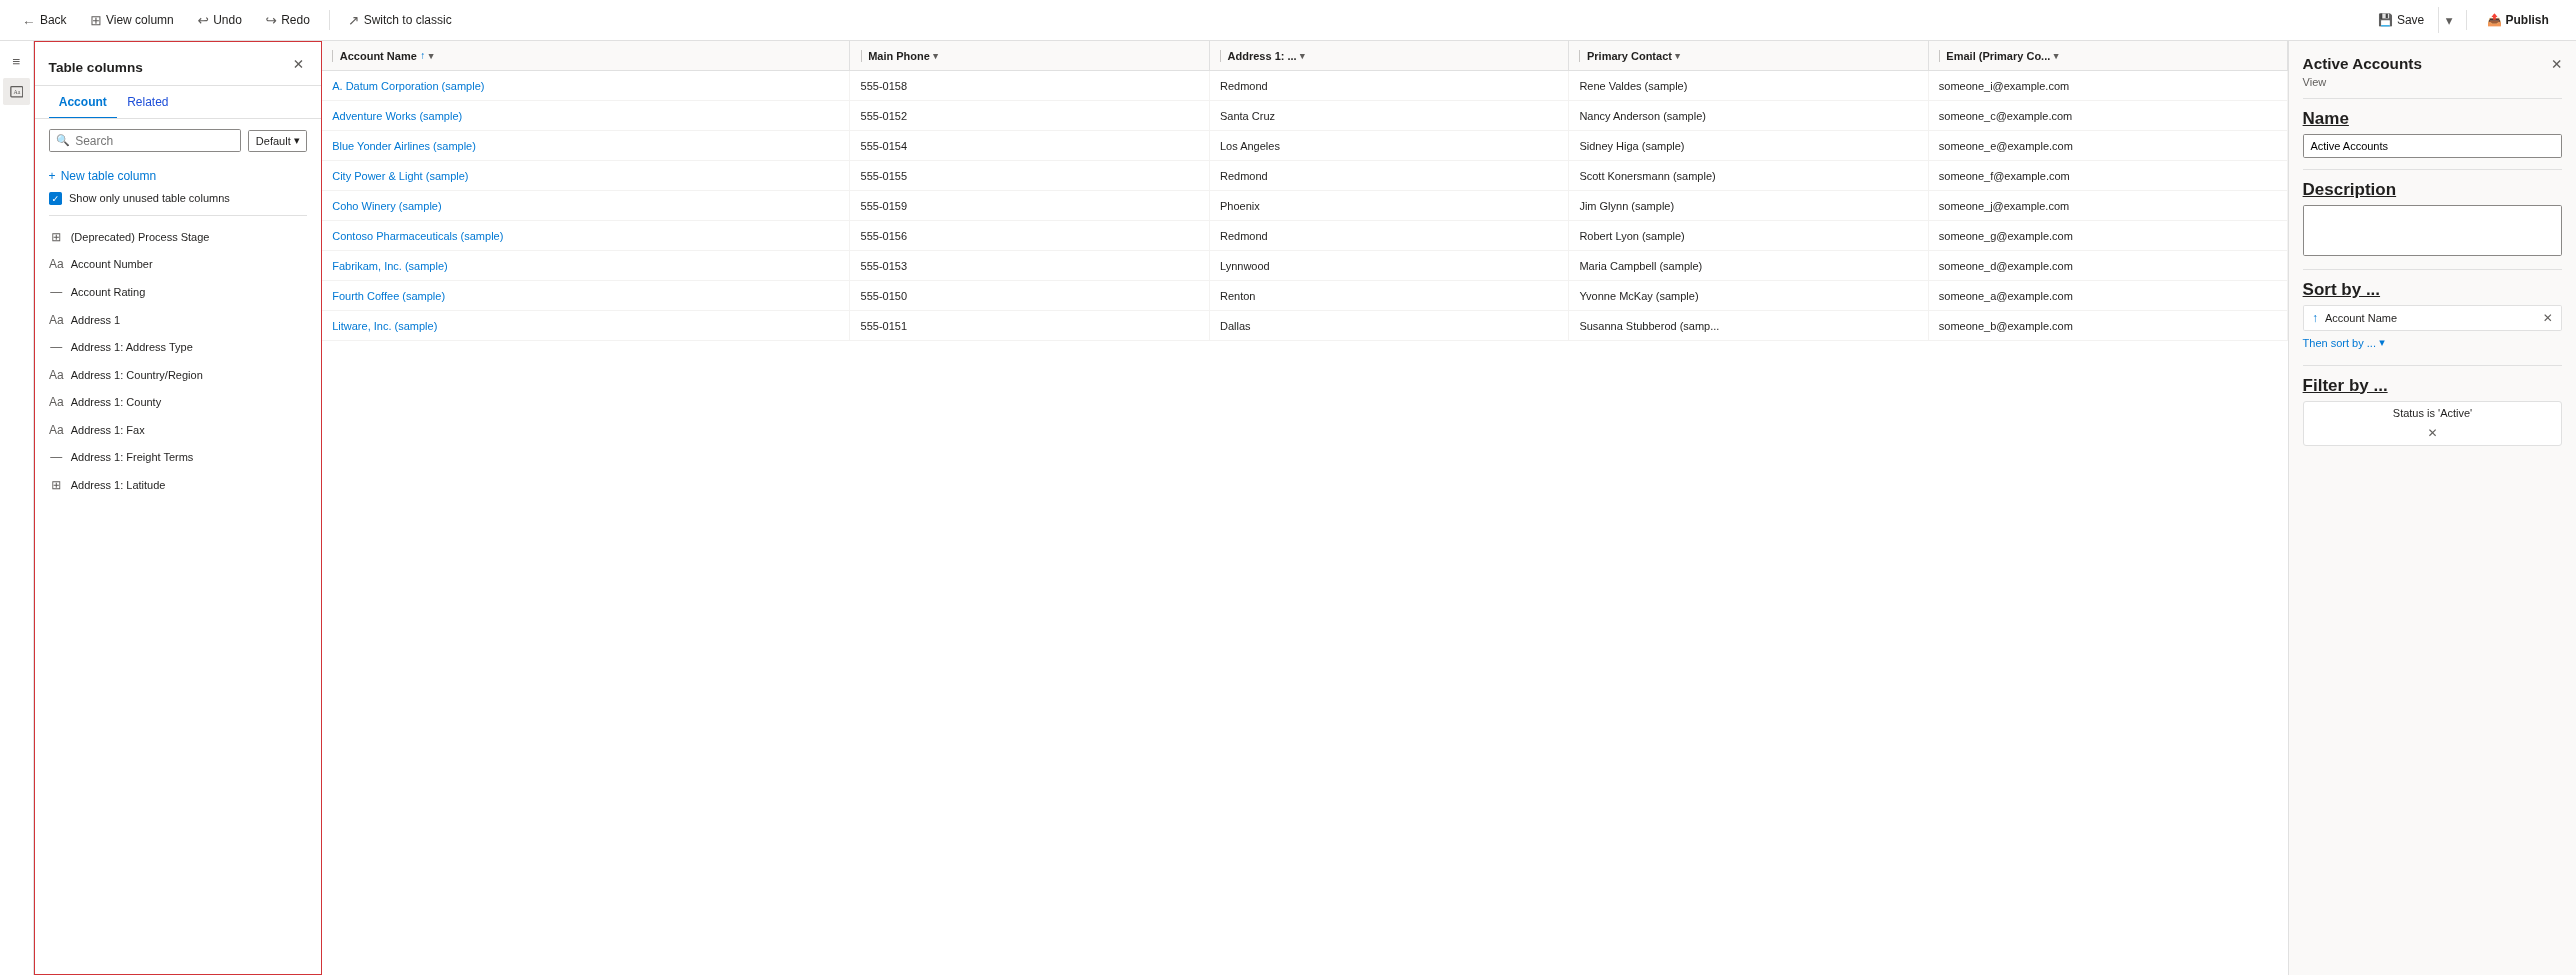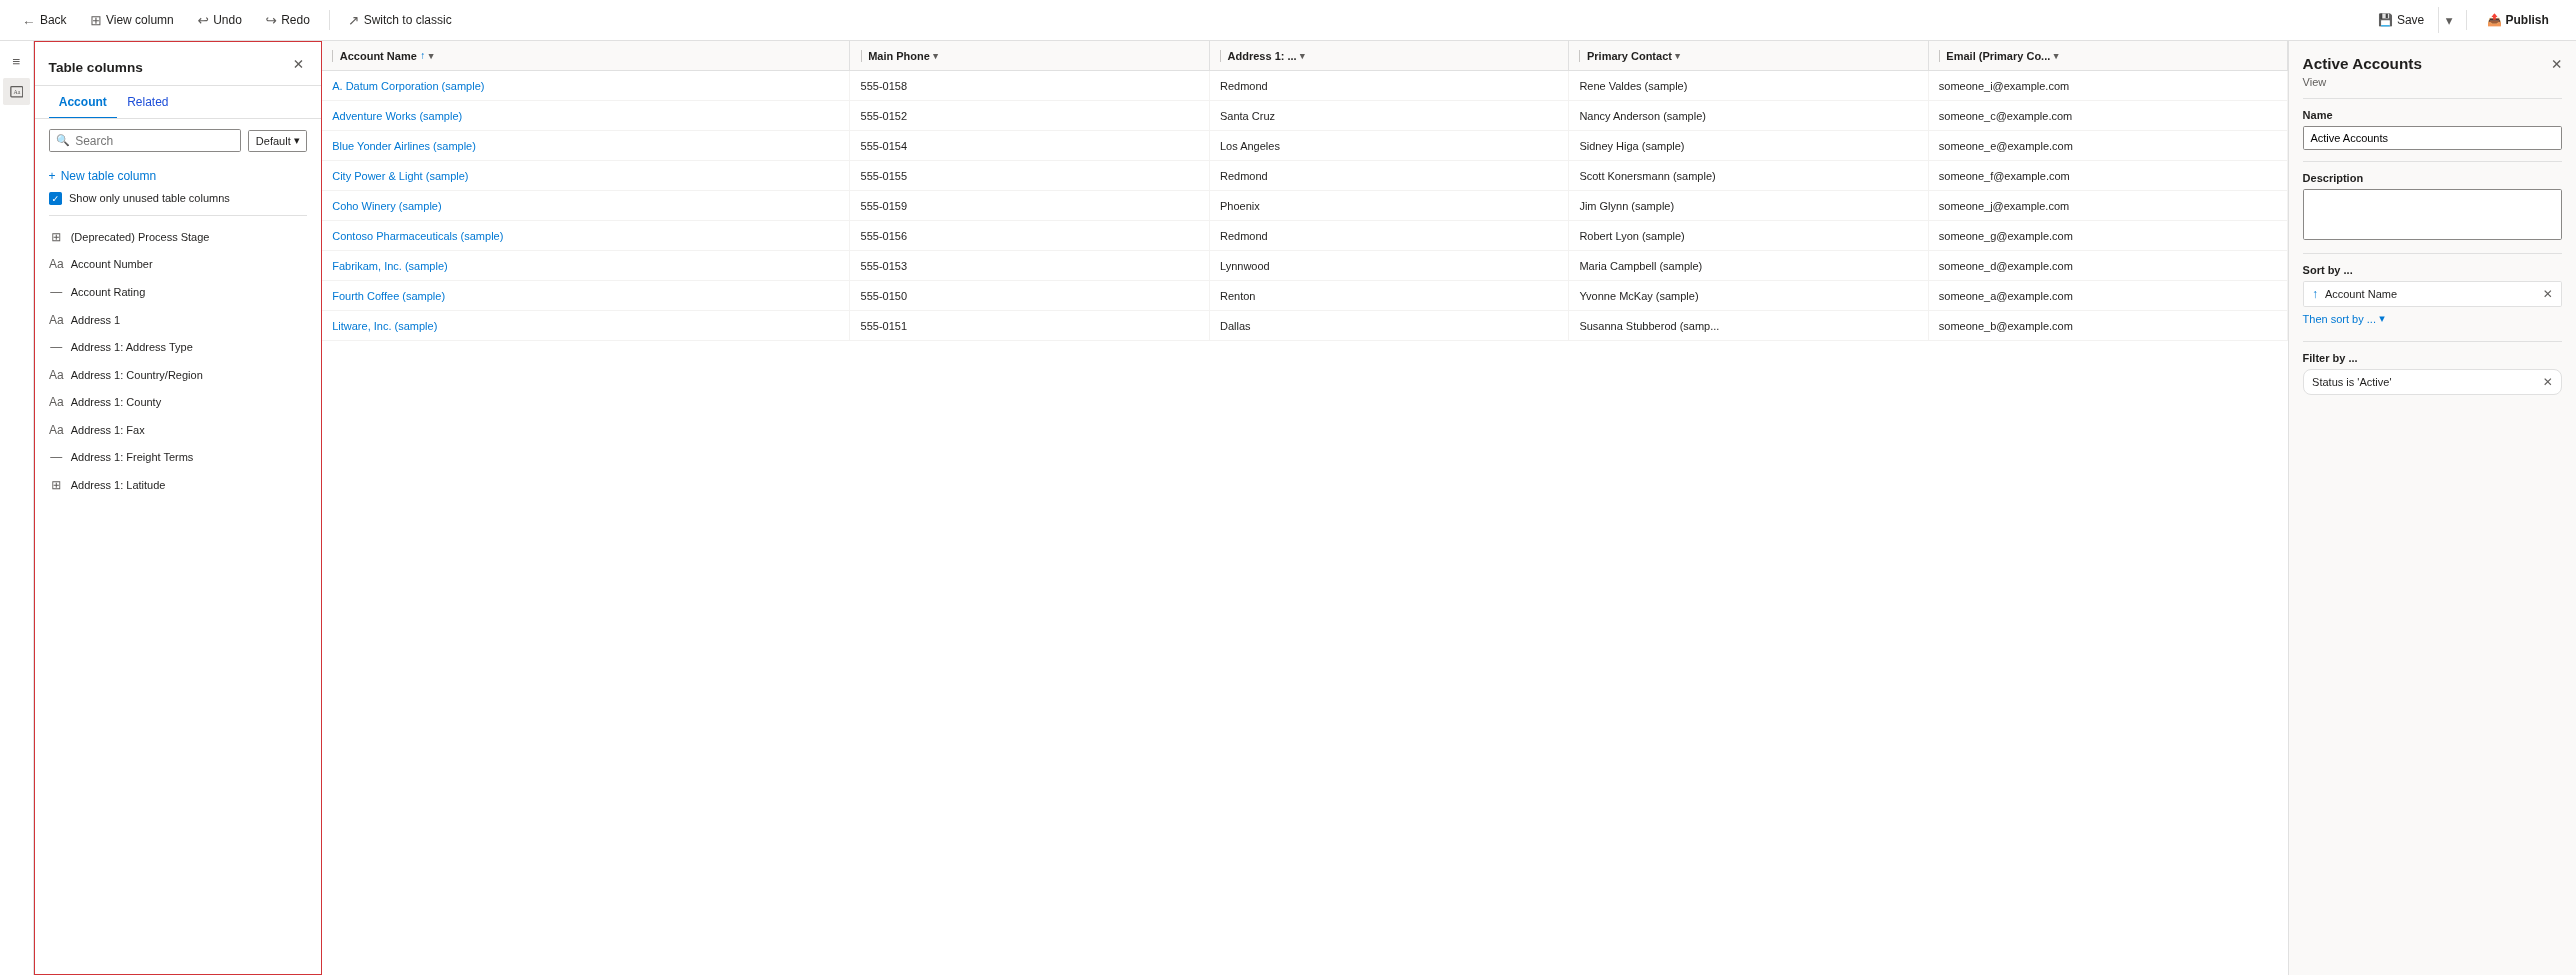--- a/index.html
+++ b/index.html
@@ -322,23 +322,24 @@
     }
     .props-subtitle {
       padding: 0 13.6px 10.2px;
       font-size: 11px;
       color: #605e5c;
     }
     .props-section {
       padding: 10.2px 13.6px;
     }
     .props-label {
-      font-size: 11px;
+      font-size: 17px;
       font-weight: 600;
       margin-bottom: 5.1px;
+      text-decoration: underline;
     }
     .props-input {
       width: 100%;
       padding: 5.1px 6.8px;
       border: 0.8px solid #8a8886;
       border-radius: 1.7px;
       font-size: 11px;
       background: #fff;
       outline: none;
     }
@@ -384,24 +385,25 @@
       color: #0078d4;
       font-size: 11px;
       padding: 5.1px 0;
     }
 
     
     .filter-item {
       display: flex;
       align-items: center;
       border: 0.8px solid #e0e0e0;
-      border-radius: 8px;
+      border-radius: 3px;
       background: #fff;
       padding: 5.1px 8.5px;
       gap: 6.8px;
+      flex-direction: column;
     }
     .filter-label { flex: 1; font-size: 11px; }
     .filter-remove {
       background: none;
       border: none;
       cursor: pointer;
       color: #605e5c;
       font-size: 12px;
     }
   </style>

